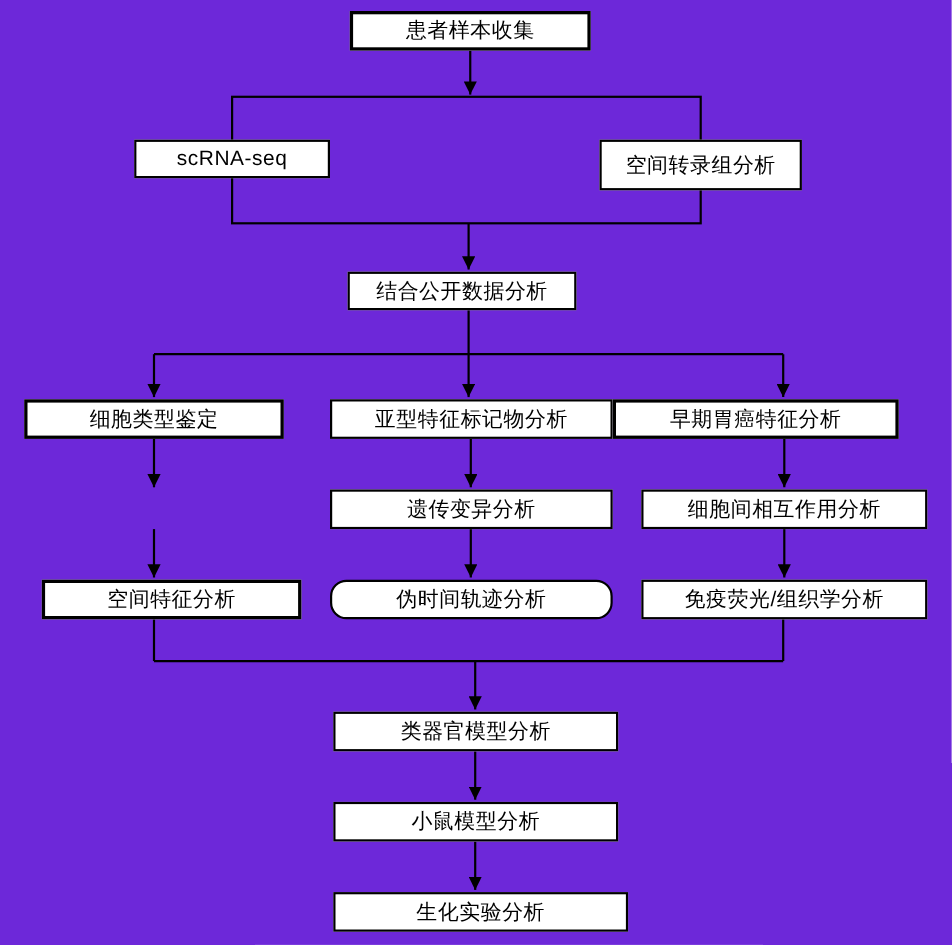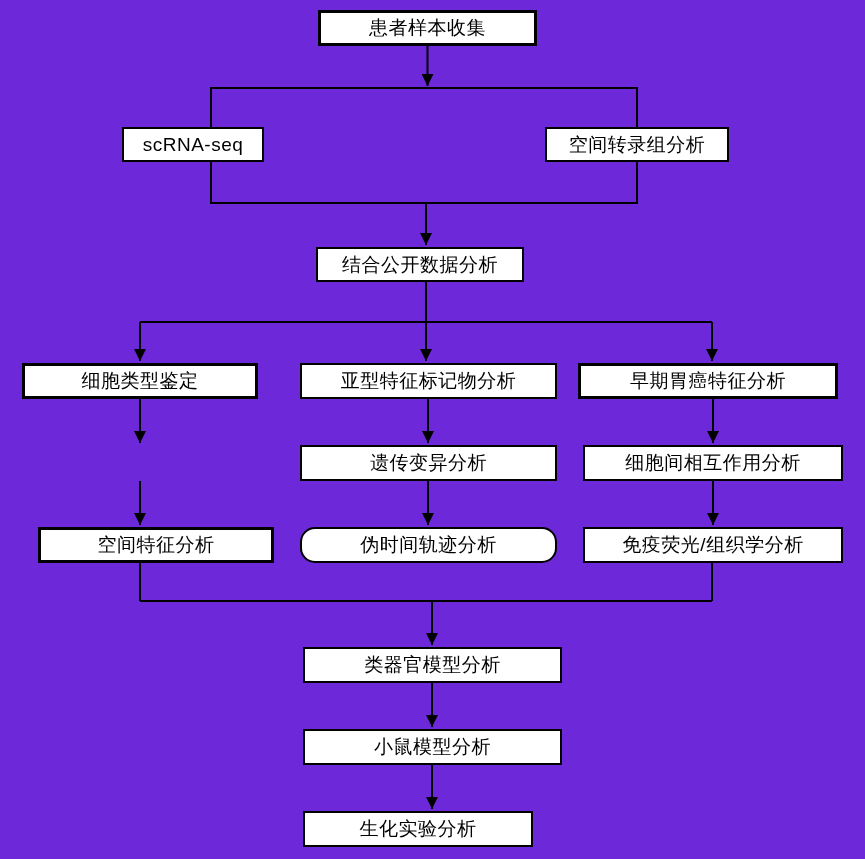--- a/index.html
+++ b/index.html
@@ -79,33 +79,33 @@
       <line x1="140" y1="601" x2="712" y2="601"></line>
       <line x1="432" y1="601" x2="432" y2="645" marker-end="url(#arrow)"></line>
 
       <line x1="432" y1="683" x2="432" y2="727" marker-end="url(#arrow)"></line>
       <line x1="432" y1="765" x2="432" y2="809" marker-end="url(#arrow)"></line>
     </g>
   </svg>
 
   <div class="node heavy" style="left:318px; top:10px; width:219px; height:36px;">患者样本收集</div>
 
-  <div class="node" style="left:122px; top:127px; width:142px; height:35px;">scRNA-seq</div>
-  <div class="node" style="left:545px; top:127px; width:184px; height:35px;">空间转录组分析</div>
+  <div class="node" style="left:122px; top:127px; width:178px; height:35px;">scRNA-seq</div>
+  <div class="node" style="left:545px; top:127px; width:184px; height:46px;">空间转录组分析</div>
 
   <div class="node" style="left:316px; top:247px; width:208px; height:35px;">结合公开数据分析</div>
 
   <div class="node heavy" style="left:22px; top:363px; width:236px; height:36px;">细胞类型鉴定</div>
   <div class="node" style="left:300px; top:363px; width:257px; height:36px;">亚型特征标记物分析</div>
-  <div class="node heavy" style="left:578px; top:363px; width:260px; height:36px;">早期胃癌特征分析</div>
+  <div class="node heavy" style="left:557px; top:363px; width:260px; height:36px;">早期胃癌特征分析</div>
 
   <div class="node" style="left:300px; top:445px; width:257px; height:36px;">遗传变异分析</div>
   <div class="node" style="left:583px; top:445px; width:260px; height:36px;">细胞间相互作用分析</div>
 
   <div class="node heavy" style="left:38px; top:527px; width:236px; height:36px;">空间特征分析</div>
   <div class="node" style="left:300px; top:527px; width:257px; height:36px;border-radius:15px;">伪时间轨迹分析</div>
   <div class="node" style="left:583px; top:527px; width:260px; height:36px;">免疫荧光/组织学分析</div>
 
   <div class="node" style="left:303px; top:647px; width:259px; height:36px;text-align:center;">类器官模型分析</div>
   <div class="node" style="left:303px; top:729px; width:259px; height:36px;">小鼠模型分析</div>
-  <div class="node" style="left:303px; top:811px; width:230px; height:36px;">生化实验分析</div>
+  <div class="node" style="left:303px; top:811px; width:268px; height:36px;">生化实验分析</div>
 
 </div>
 
 </body></html>

